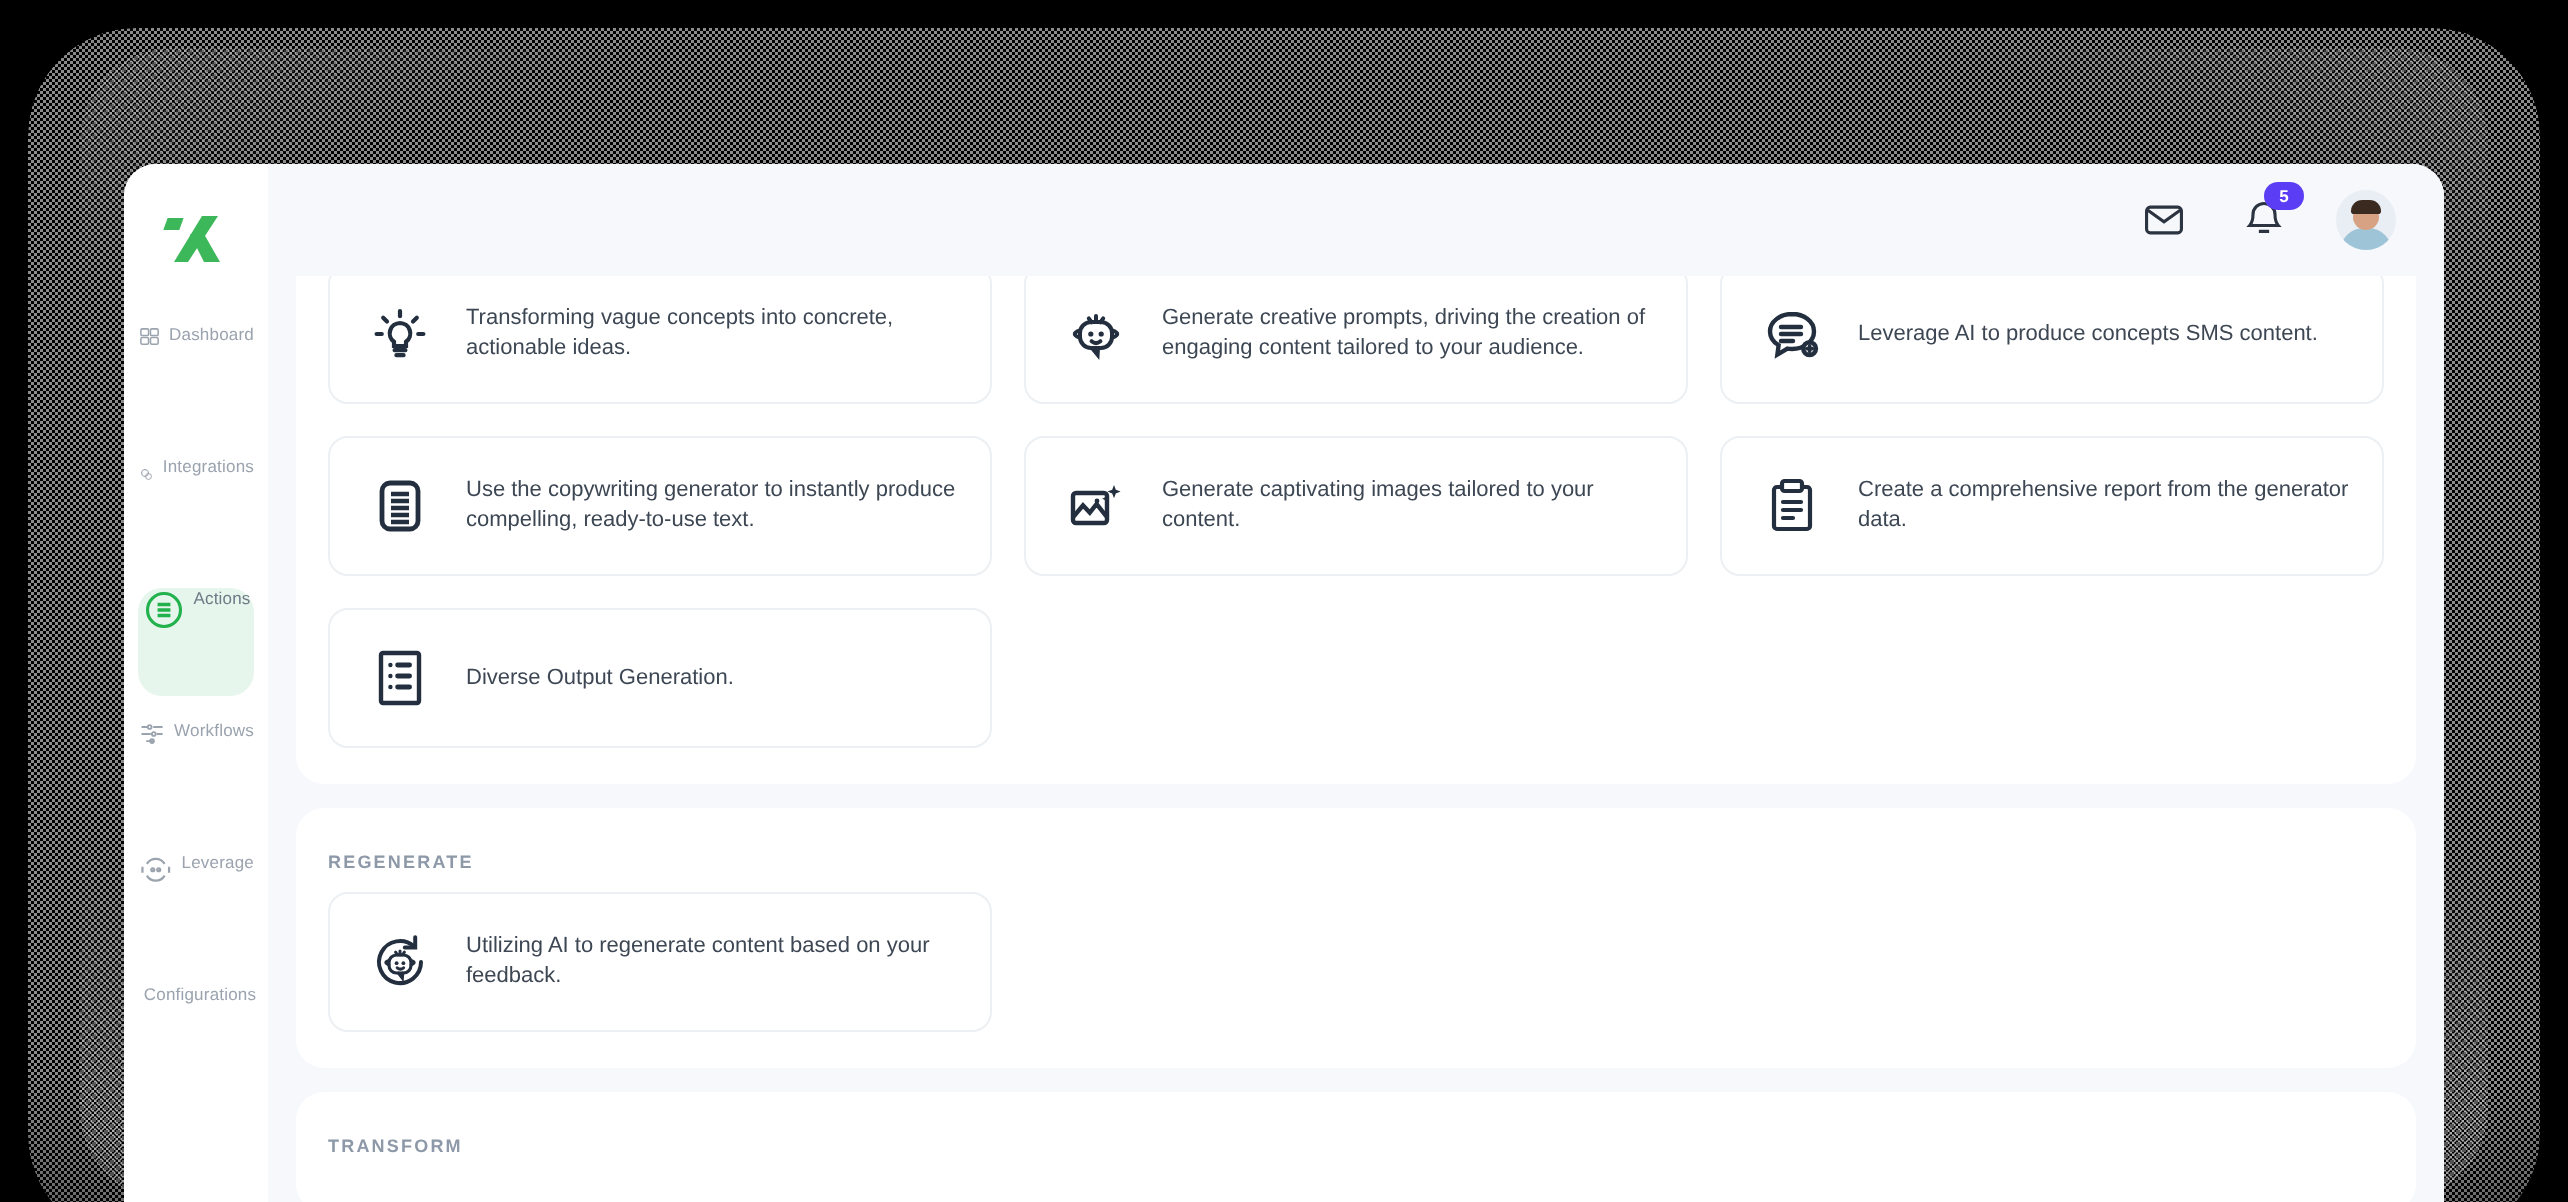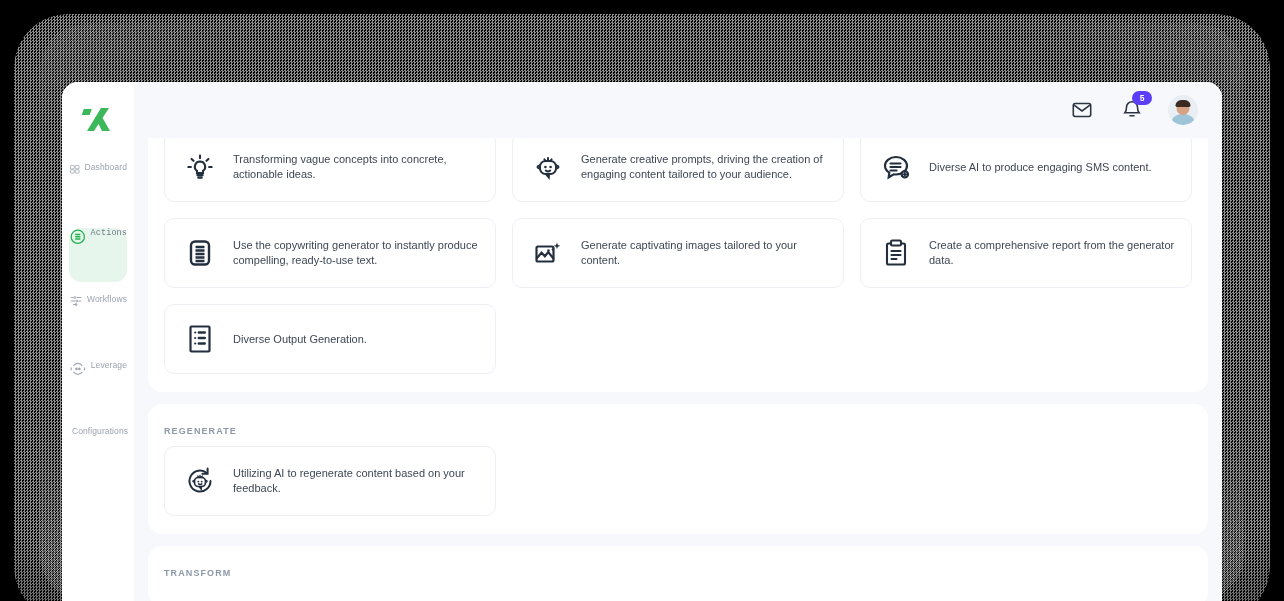--- a/index.html
+++ b/index.html
@@ -59,21 +59,21 @@
     width:58px;height:54px;margin-bottom:12px;border-radius:12px;
     display:flex;flex-direction:row;align-items:flex-start;justify-content:center;
     gap:4px;cursor:pointer;
   }
   .nav-item.active{background:#e6f6ec;}
   .nav-item .ic{width:22px;height:22px;display:block;color:#9aa3ae;}
   .nav-item.active .ic{color:#22b14c;}
   .nav-item .lbl{
     font-size:8.5px;color:#9aa3ae;letter-spacing:.1px;white-space:nowrap;
   }
-  .nav-item.active .lbl{color:#6f7a86;font-family:Liberation Mono, monospace;}
+  .nav-item.active .lbl{color:#6f7a86;}
 
   
   #main{flex:1;display:flex;flex-direction:column;min-width:0;background:#f6f8fb;}
   #topbar{
     height:56px;flex:0 0 56px;background:#f6f8fb;
     display:flex;align-items:center;justify-content:flex-end;
     padding-right:24px;gap:22px;
   }
   .tb-icon{position:relative;width:28px;height:28px;display:flex;align-items:center;justify-content:center;cursor:pointer;color:#2b3440;}
   .badge{
@@ -143,20 +143,30 @@
         <svg viewBox="0 0 24 24" fill="none" stroke="currentColor" stroke-width="1.6">
           <rect x="3" y="3" width="8" height="7" rx="1.5"></rect>
             <rect x="13" y="3" width="8" height="7" rx="1.5"></rect>
           <rect x="3" y="12" width="8" height="7" rx="1.5"></rect>
             <rect x="13" y="12" width="8" height="7" rx="1.5"></rect>
         </svg>
       </span>
       <span class="lbl">Dashboard</span>
     </div>
 
+    <div class="nav-item">
+      <span class="ic">
+        <svg viewBox="0 0 24 24" fill="none" stroke="currentColor" stroke-width="1.4">
+          <circle cx="10" cy="10" r="5"></circle>
+            <circle cx="15" cy="15" r="4.2"></circle>
+          <path d="M10 4.5v1.6M10 14v1.6M4.5 10h1.6M14 10h1.6"></path>
+        </svg>
+      </span>
+      <span class="lbl">Integrations</span>
+    </div>
 
     <div class="nav-item active">
       <span class="ic">
         <svg viewBox="0 0 24 24" fill="none" stroke="currentColor" stroke-width="1.7">
           <circle cx="12" cy="12" r="9"></circle>
           <path d="M8.5 9h7M8.5 12h7M8.5 15h7" stroke-width="2"></path>
         </svg>
       </span>
       <span class="lbl">Actions</span>
     </div>
@@ -258,21 +268,21 @@
 
           <div class="card">
             <span class="cic">
               <svg width="34" height="34" viewBox="0 0 34 34" fill="none" stroke="currentColor" stroke-width="2.2" stroke-linecap="round">
                 <path d="M17 7c-6.1 0-11 3.9-11 8.7 0 2.8 1.7 5.3 4.3 6.9l-.6 4.7 5-3a14 14 0 0 0 2.3.2c6.1 0 11-3.9 11-8.8S23.1 7 17 7z"></path>
                 <path d="M11.5 13.5h10M11.5 17h10M11.5 20.5h6"></path>
                 <circle cx="25.8" cy="24.3" r="3.2" fill="#fff"></circle>
                 <path d="M25.8 22.9v2.8M24.4 24.3h2.8" stroke-width="1.8"></path>
               </svg>
             </span>
-            <span class="ctx">Diverse AI to produce engaging SMS content.</span>
+            <span class="ctx">Leverage AI to produce concepts SMS content.</span>
           </div>
 
           <div class="card">
             <span class="cic">
               <svg width="34" height="34" viewBox="0 0 34 34" fill="none" stroke="currentColor" stroke-width="2.4">
                 <rect x="8" y="5.5" width="18" height="23" rx="4"></rect>
                 <path d="M12.5 11h9M12.5 14.5h9M12.5 18h9M12.5 21.5h9M12.5 25h9" stroke-width="2.3"></path>
               </svg>
             </span>
             <span class="ctx">Use the copywriting generator to instantly produce compelling, ready-to-use text.</span>

